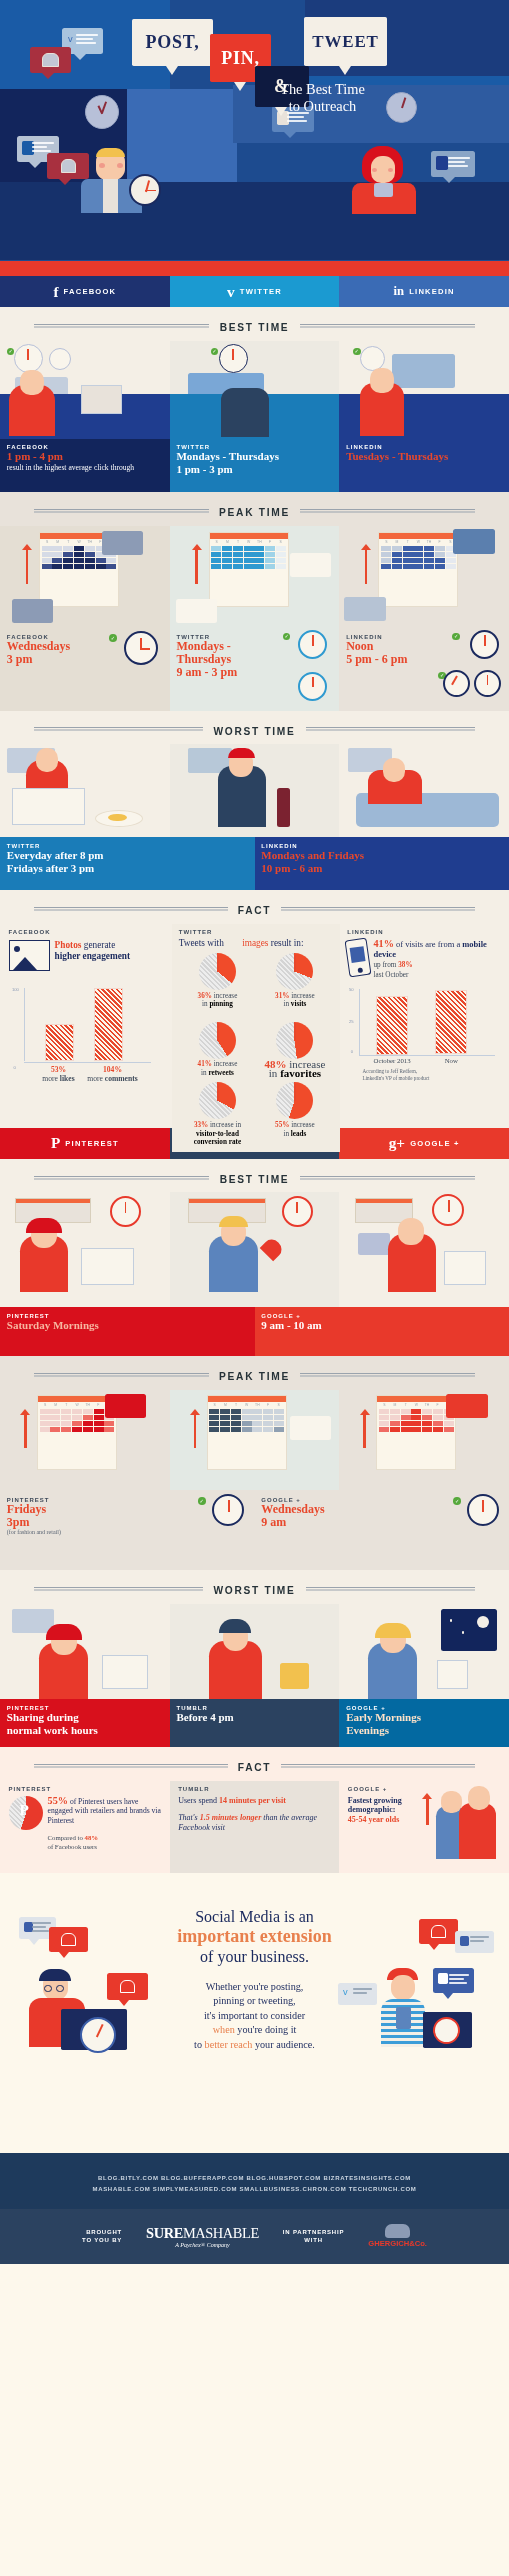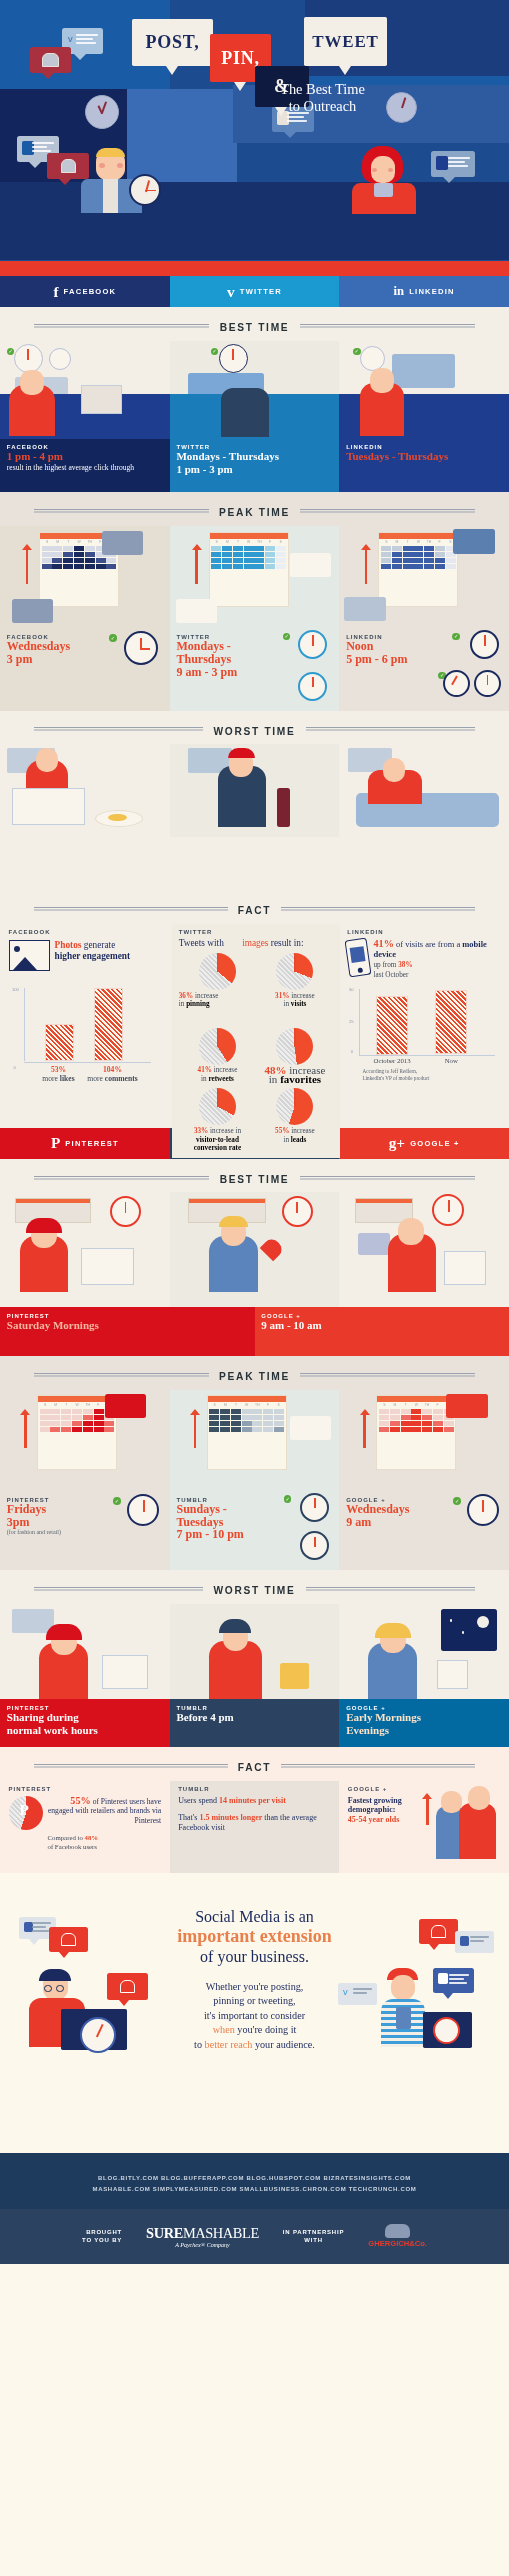--- a/index.html
+++ b/index.html
@@ -459,20 +459,30 @@
         <div style="position:absolute;left:107px;top:44px;width:13.6px;height:39px;background:#7b2230;border-radius:2.5px;"></div>
       </div>
       <div style="background:#f4efe6;">
         <div style="position:absolute;left:8.5px;top:3.4px;width:44px;height:24px;background:#c3cedd;border-radius:1.7px;"></div>
         <div style="position:absolute;left:17px;top:49px;width:143px;height:34px;background:#9db8d6;border-radius:5.1px;"></div>
         <div style="position:absolute;left:29px;top:25.5px;width:54px;height:34px;background:#e8392b;border-radius:12px 12px 0 0;"></div>
         <div style="position:absolute;left:44px;top:13.6px;width:22px;height:24px;background:#f7c9a8;border-radius:10.2px;"></div>
       </div>
     </div>
     <div class="tri" style="height:53px;">
+      <div style="background:#1a7cb8;padding:6px 6.8px;">
+        <div class="panel-label" style="color:#fff;">TWITTER</div>
+        <div class="panel-main" style="color:#fff;white-space:pre-line;">Everyday after 8 pm
+Fridays after 3 pm</div>
+      </div>
+      <div style="background:#1f3d8f;padding:6px 6.8px;">
+        <div class="panel-label" style="color:#fff;">LINKEDIN</div>
+        <div class="panel-main" style="color:#e8482c;white-space:pre-line;">Mondays and Fridays
+10 pm - 6 am</div>
+      </div>
     </div>
   </div>
 
   <div style="background:#f4efe6;padding-bottom:8.5px;">
     <div class="sec-head">
       <span style="background:#f4efe6;">FACT</span>
     </div>
     <div class="tri" style="height:195px;align-items:flex-start;">
 
       <div style="padding:5.1px 8.5px;">
@@ -508,21 +518,21 @@
       </div>
 
       <div style="padding:5.1px 6.8px;background:#f1ece2;">
         <div class="panel-label" style="color:#3e4a5a;">TWITTER</div>
         <div style="font-family:'Liberation Serif',serif;font-size:9.3px;color:#1b2a5e;margin-top:2.5px;">
           <span>Tweets with</span>
           <span style="color:#e8482c;margin-left:16px;">images</span>
           <span>result in:</span>
         </div>
         <div style="display:flex;flex-wrap:wrap;margin-top:5.1px;">
-          <div style="width:50%;margin-bottom:19px;">
+          <div style="width:50%;text-align:center;margin-bottom:13px;">
             <div class="pie" style="margin:0 auto;background-image:conic-gradient(#f04b2a 0 36%, transparent 0), repeating-linear-gradient(45deg,#d4d4d4 0 1.7px,#ededed 1.7px 3.4px);">
                 <div style="position:absolute;left:18px;top:1.7px;width:1.7px;height:17px;background:#e8482c;"></div>
               </div>
             <div style="font-family:'Liberation Serif',serif;font-size:7.2px;line-height:8.5px;margin-top:1.7px;"><span style="color:#e8482c;font-weight:bold;">36%</span> <span style="color:#3e4a5a;">increase</span><br><span style="color:#3e4a5a;">in</span> <b>pinning</b></div>
           </div>
           <div style="width:50%;text-align:center;margin-bottom:5.1px;">
             <div class="pie" style="margin:0 auto;background-image:conic-gradient(#f04b2a 0 31%, transparent 0), repeating-linear-gradient(45deg,#d4d4d4 0 1.7px,#ededed 1.7px 3.4px);">
                 <div style="position:absolute;left:18px;top:1.7px;width:1.7px;height:17px;background:#e8482c;"></div>
               </div>
             <div style="font-family:'Liberation Serif',serif;font-size:7.2px;line-height:8.5px;margin-top:1.7px;"><span style="color:#e8482c;font-weight:bold;">31%</span> <span style="color:#3e4a5a;">increase</span><br><span style="color:#3e4a5a;">in</span> <b>visits</b></div>
@@ -809,33 +819,20 @@
       <div style="background:#e8e2da;padding:6.8px;">
         <div class="panel-label" style="color:#3e4a5a;">PINTEREST</div>
         <div class="panel-main" style="color:#e8482c;white-space:pre-line;font-size:12px;">Fridays
 3pm</div>
         <div class="panel-sub" style="color:#5a6574;font-size:6px;">(for fashion and retail)</div>
         <div class="check" style="position:absolute;right:49px;top:6.8px;">✓</div>
         <div class="clock" style="position:absolute;right:10.2px;top:3.4px;width:32px;height:32px;background:#f9f5ec;border:2.5px solid #1b2a5e;">
             <div style="position:absolute;left:13.6px;top:4.2px;width:1.7px;height:12px;background:#e8482c;"></div>
           </div>
       </div>
-      <div style="background:#e3e9e4;padding:6.8px;">
-        <div class="panel-label" style="color:#3e4a5a;">TUMBLR</div>
-        <div class="panel-main" style="color:#e8482c;white-space:pre-line;font-size:12px;">Sundays -
-Tuesdays
-7 pm - 10 pm</div>
-        <div class="check" style="position:absolute;right:48px;top:5.1px;">✓</div>
-        <div class="clock" style="position:absolute;right:10.2px;top:2.5px;width:29px;height:29px;background:#f9f5ec;border:2.5px solid #2b4260;">
-            <div style="position:absolute;left:12px;top:3.4px;width:1.7px;height:10.2px;background:#e8482c;"></div>
-          </div>
-        <div class="clock" style="position:absolute;right:10.2px;top:41px;width:29px;height:29px;background:#f9f5ec;border:2.5px solid #2b4260;">
-            <div style="position:absolute;left:12px;top:3.4px;width:1.7px;height:10.2px;background:#e8482c;"></div>
-          </div>
-      </div>
       <div style="background:#e8e2da;padding:6.8px;">
         <div class="panel-label" style="color:#3e4a5a;">GOOGLE +</div>
         <div class="panel-main" style="color:#e8482c;white-space:pre-line;font-size:12px;">Wednesdays
 9 am</div>
         <div class="check" style="position:absolute;right:48px;top:6.8px;">✓</div>
         <div class="clock" style="position:absolute;right:10.2px;top:3.4px;width:32px;height:32px;background:#f9f5ec;border:2.5px solid #1b2a5e;">
             <div style="position:absolute;left:13.6px;top:4.2px;width:1.7px;height:12px;background:#e8482c;"></div>
           </div>
       </div>
     </div>
@@ -893,38 +890,38 @@
     <div class="sec-head">
       <span style="background:#fdeee5;">FACT</span>
     </div>
     <div class="tri" style="height:92px;align-items:flex-start;">
       <div style="padding:5.1px 8.5px;background:#fdeee5;height:92px;">
         <div class="panel-label" style="color:#3e4a5a;">PINTEREST</div>
         <div style="display:flex;gap:5.1px;margin-top:4.2px;">
           <div class="pie" style="width:34px;height:34px;flex:none;background-image:conic-gradient(#e8392b 0 55%, transparent 0), repeating-linear-gradient(45deg,#d4d4d4 0 1.7px,#ededed 1.7px 3.4px);">
             <div style="position:absolute;left:11px;top:6px;color:#fff;font-family:'Liberation Serif',serif;font-weight:bold;font-size:15.3px;line-height:15.3px;">P</div>
           </div>
-          <div style="font-family:'Liberation Serif',serif;font-size:7.6px;line-height:9.3px;color:#1b2a5e;text-align:right;">
+          <div style="font-family:'Liberation Serif',serif;font-size:7.6px;line-height:9.3px;color:#1b2a5e;">
             <span style="color:#e8482c;font-weight:bold;font-size:10.2px;">55%</span>
             <span>of Pinterest users have engaged with retailers and brands via Pinterest</span>
           </div>
         </div>
         <div style="font-family:'Liberation Serif',serif;font-size:6.8px;line-height:8.5px;color:#3e4a5a;margin-top:4.2px;margin-left:39px;">
           <span>Compared to</span>
           <span style="color:#e8482c;font-weight:bold;">48%</span>
           <br><span>of Facebook users</span>
         </div>
       </div>
       <div style="padding:5.1px 8.5px;background:#e8e2da;height:92px;">
         <div class="panel-label" style="color:#3e4a5a;">TUMBLR</div>
         <div style="font-family:'Liberation Serif',serif;font-size:8px;line-height:10.2px;color:#1b2a5e;margin-top:4.2px;">
           <span>Users spend</span>
           <b style="color:#e8482c;">14 minutes per visit</b>
         </div>
-        <div style="font-family:'Liberation Serif',serif;font-size:8px;line-height:10.2px;color:#1b2a5e;margin-top:6.8px;">
+        <div style="font-family:'Liberation Serif',serif;font-size:8px;line-height:10.2px;color:#1b2a5e;margin-top:6.8px;font-style:italic;">
           <span>That's</span>
           <b style="color:#e8482c;">1.5 minutes longer</b>
           <span>than the average Facebook visit</span>
         </div>
       </div>
       <div style="padding:5.1px 8.5px;background:#fdeee5;height:92px;position:relative;">
         <div class="panel-label" style="color:#3e4a5a;">GOOGLE +</div>
         <div style="font-family:'Liberation Serif',serif;font-size:8px;line-height:9.3px;color:#1b2a5e;margin-top:4.2px;width:81px;">
           <b>Fastest growing demographic:</b>
           <div style="color:#e8482c;font-weight:bold;">45-54 year olds</div>

